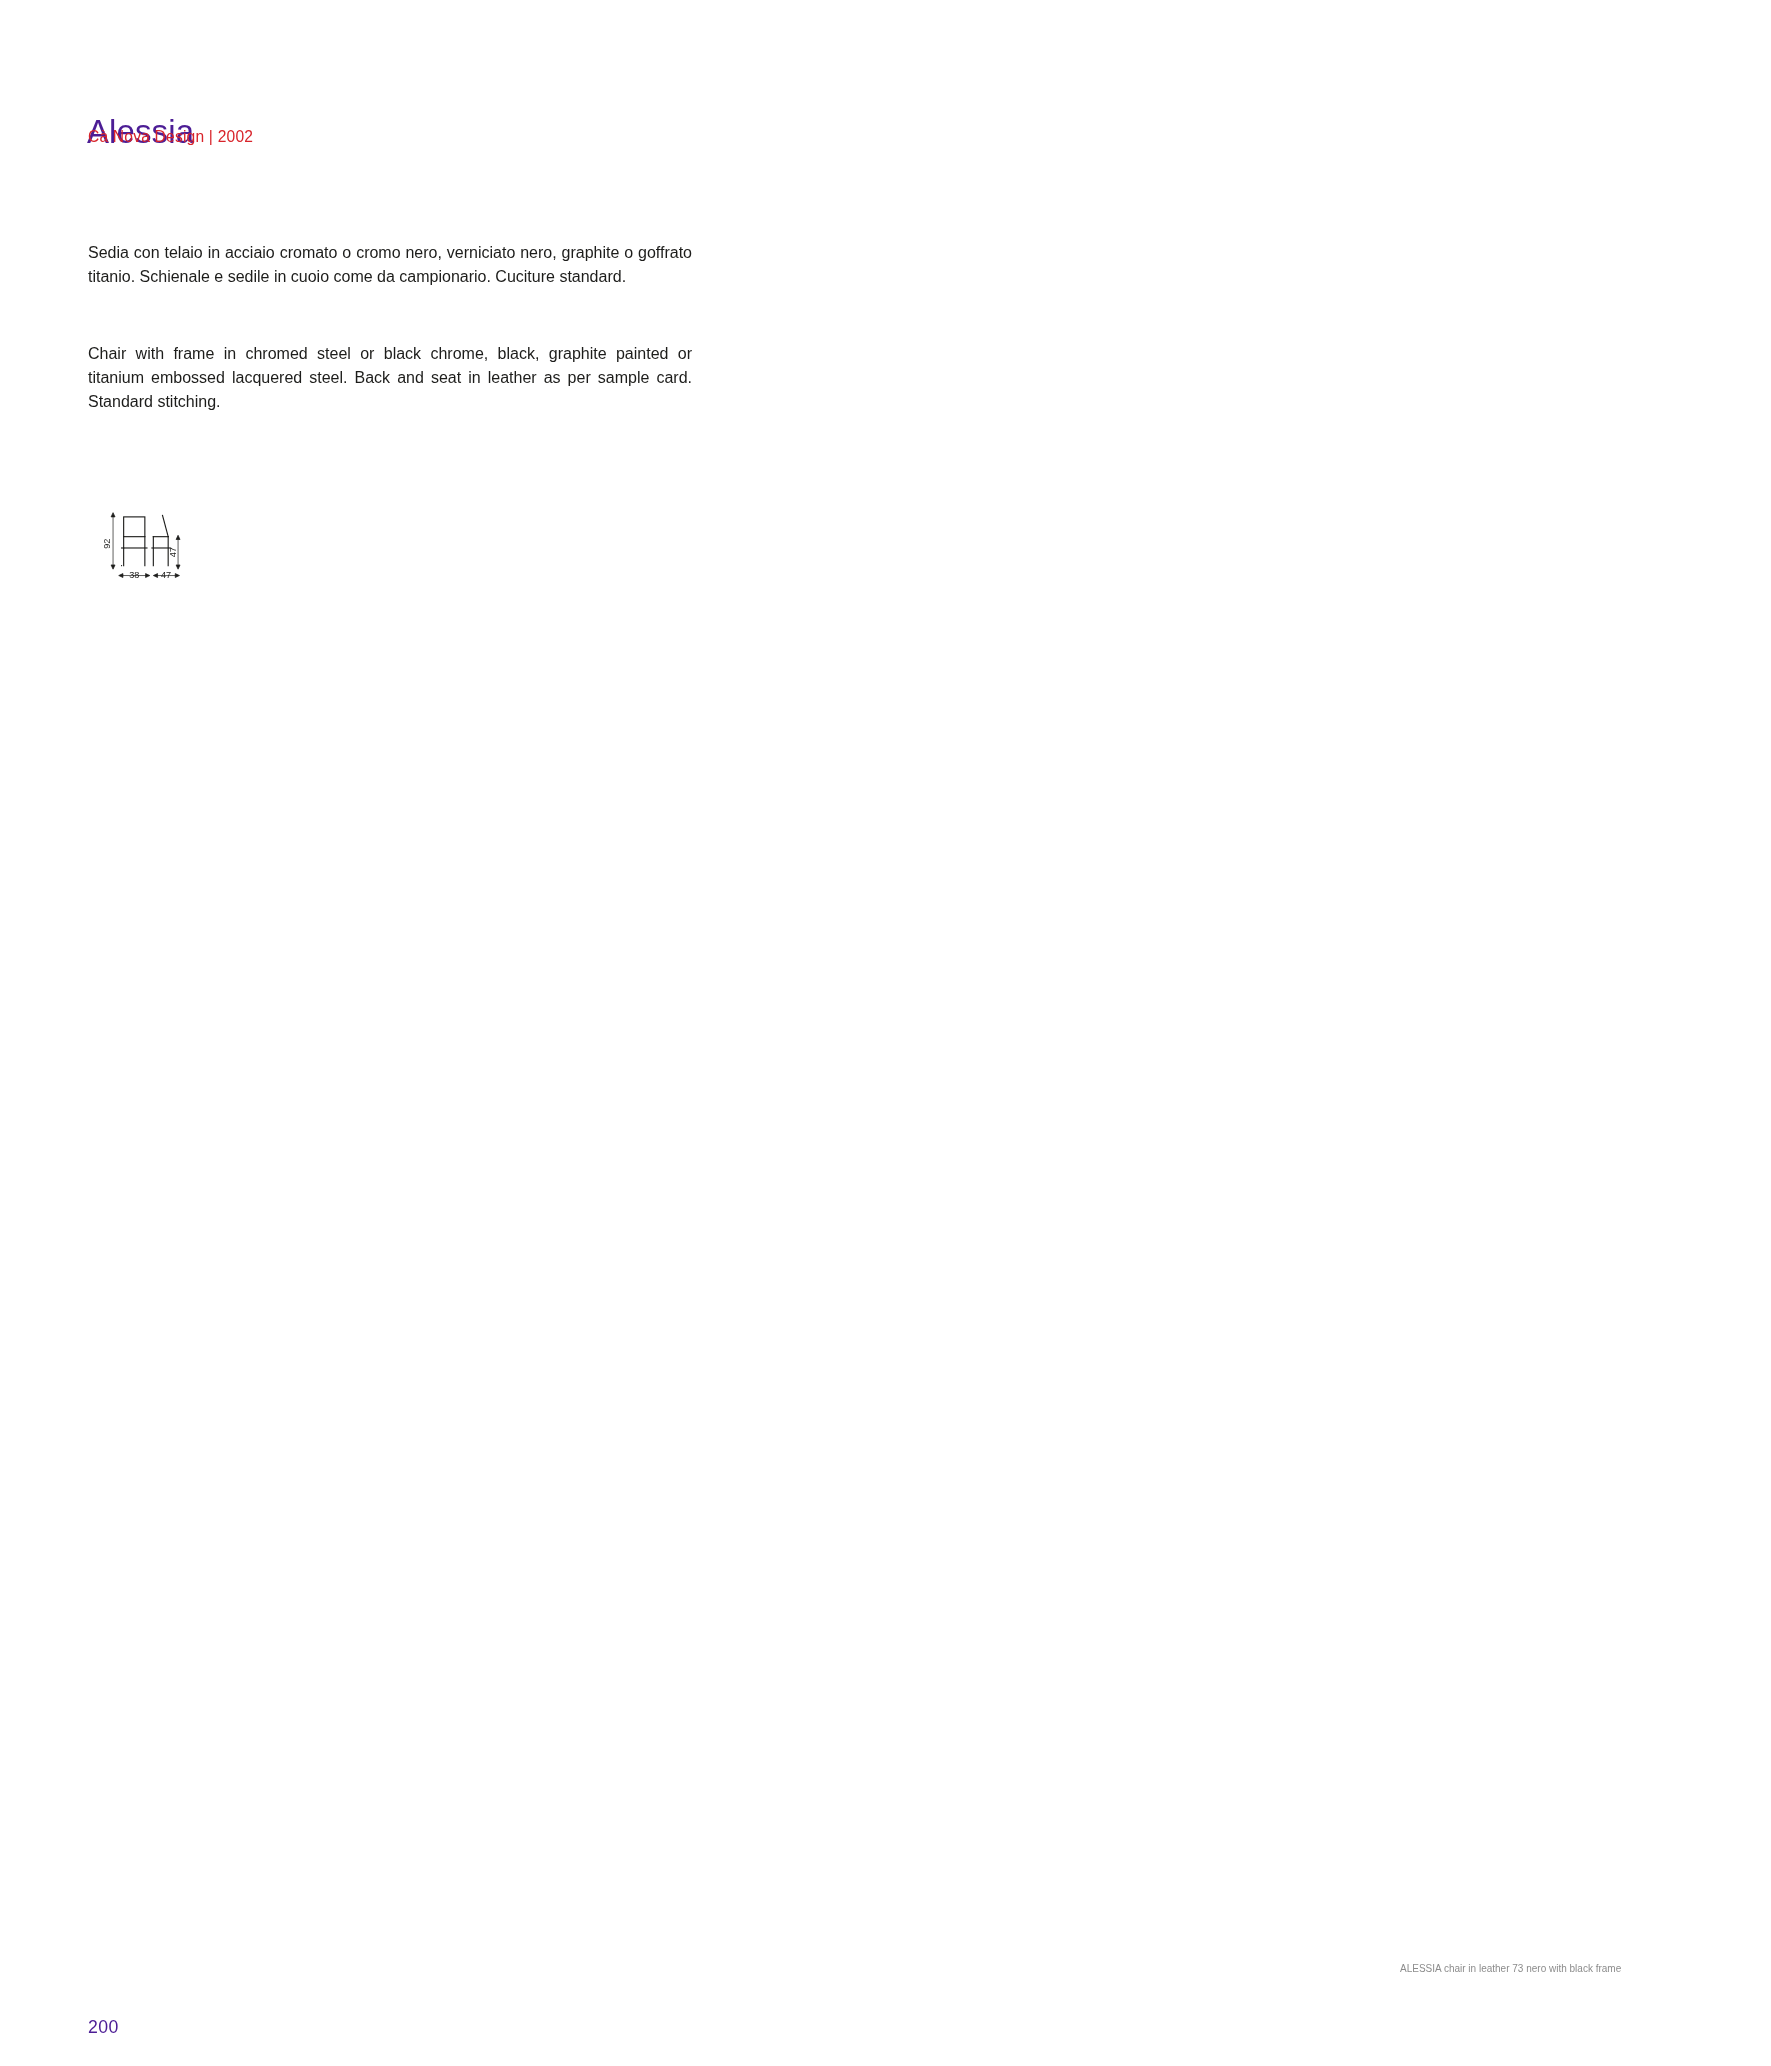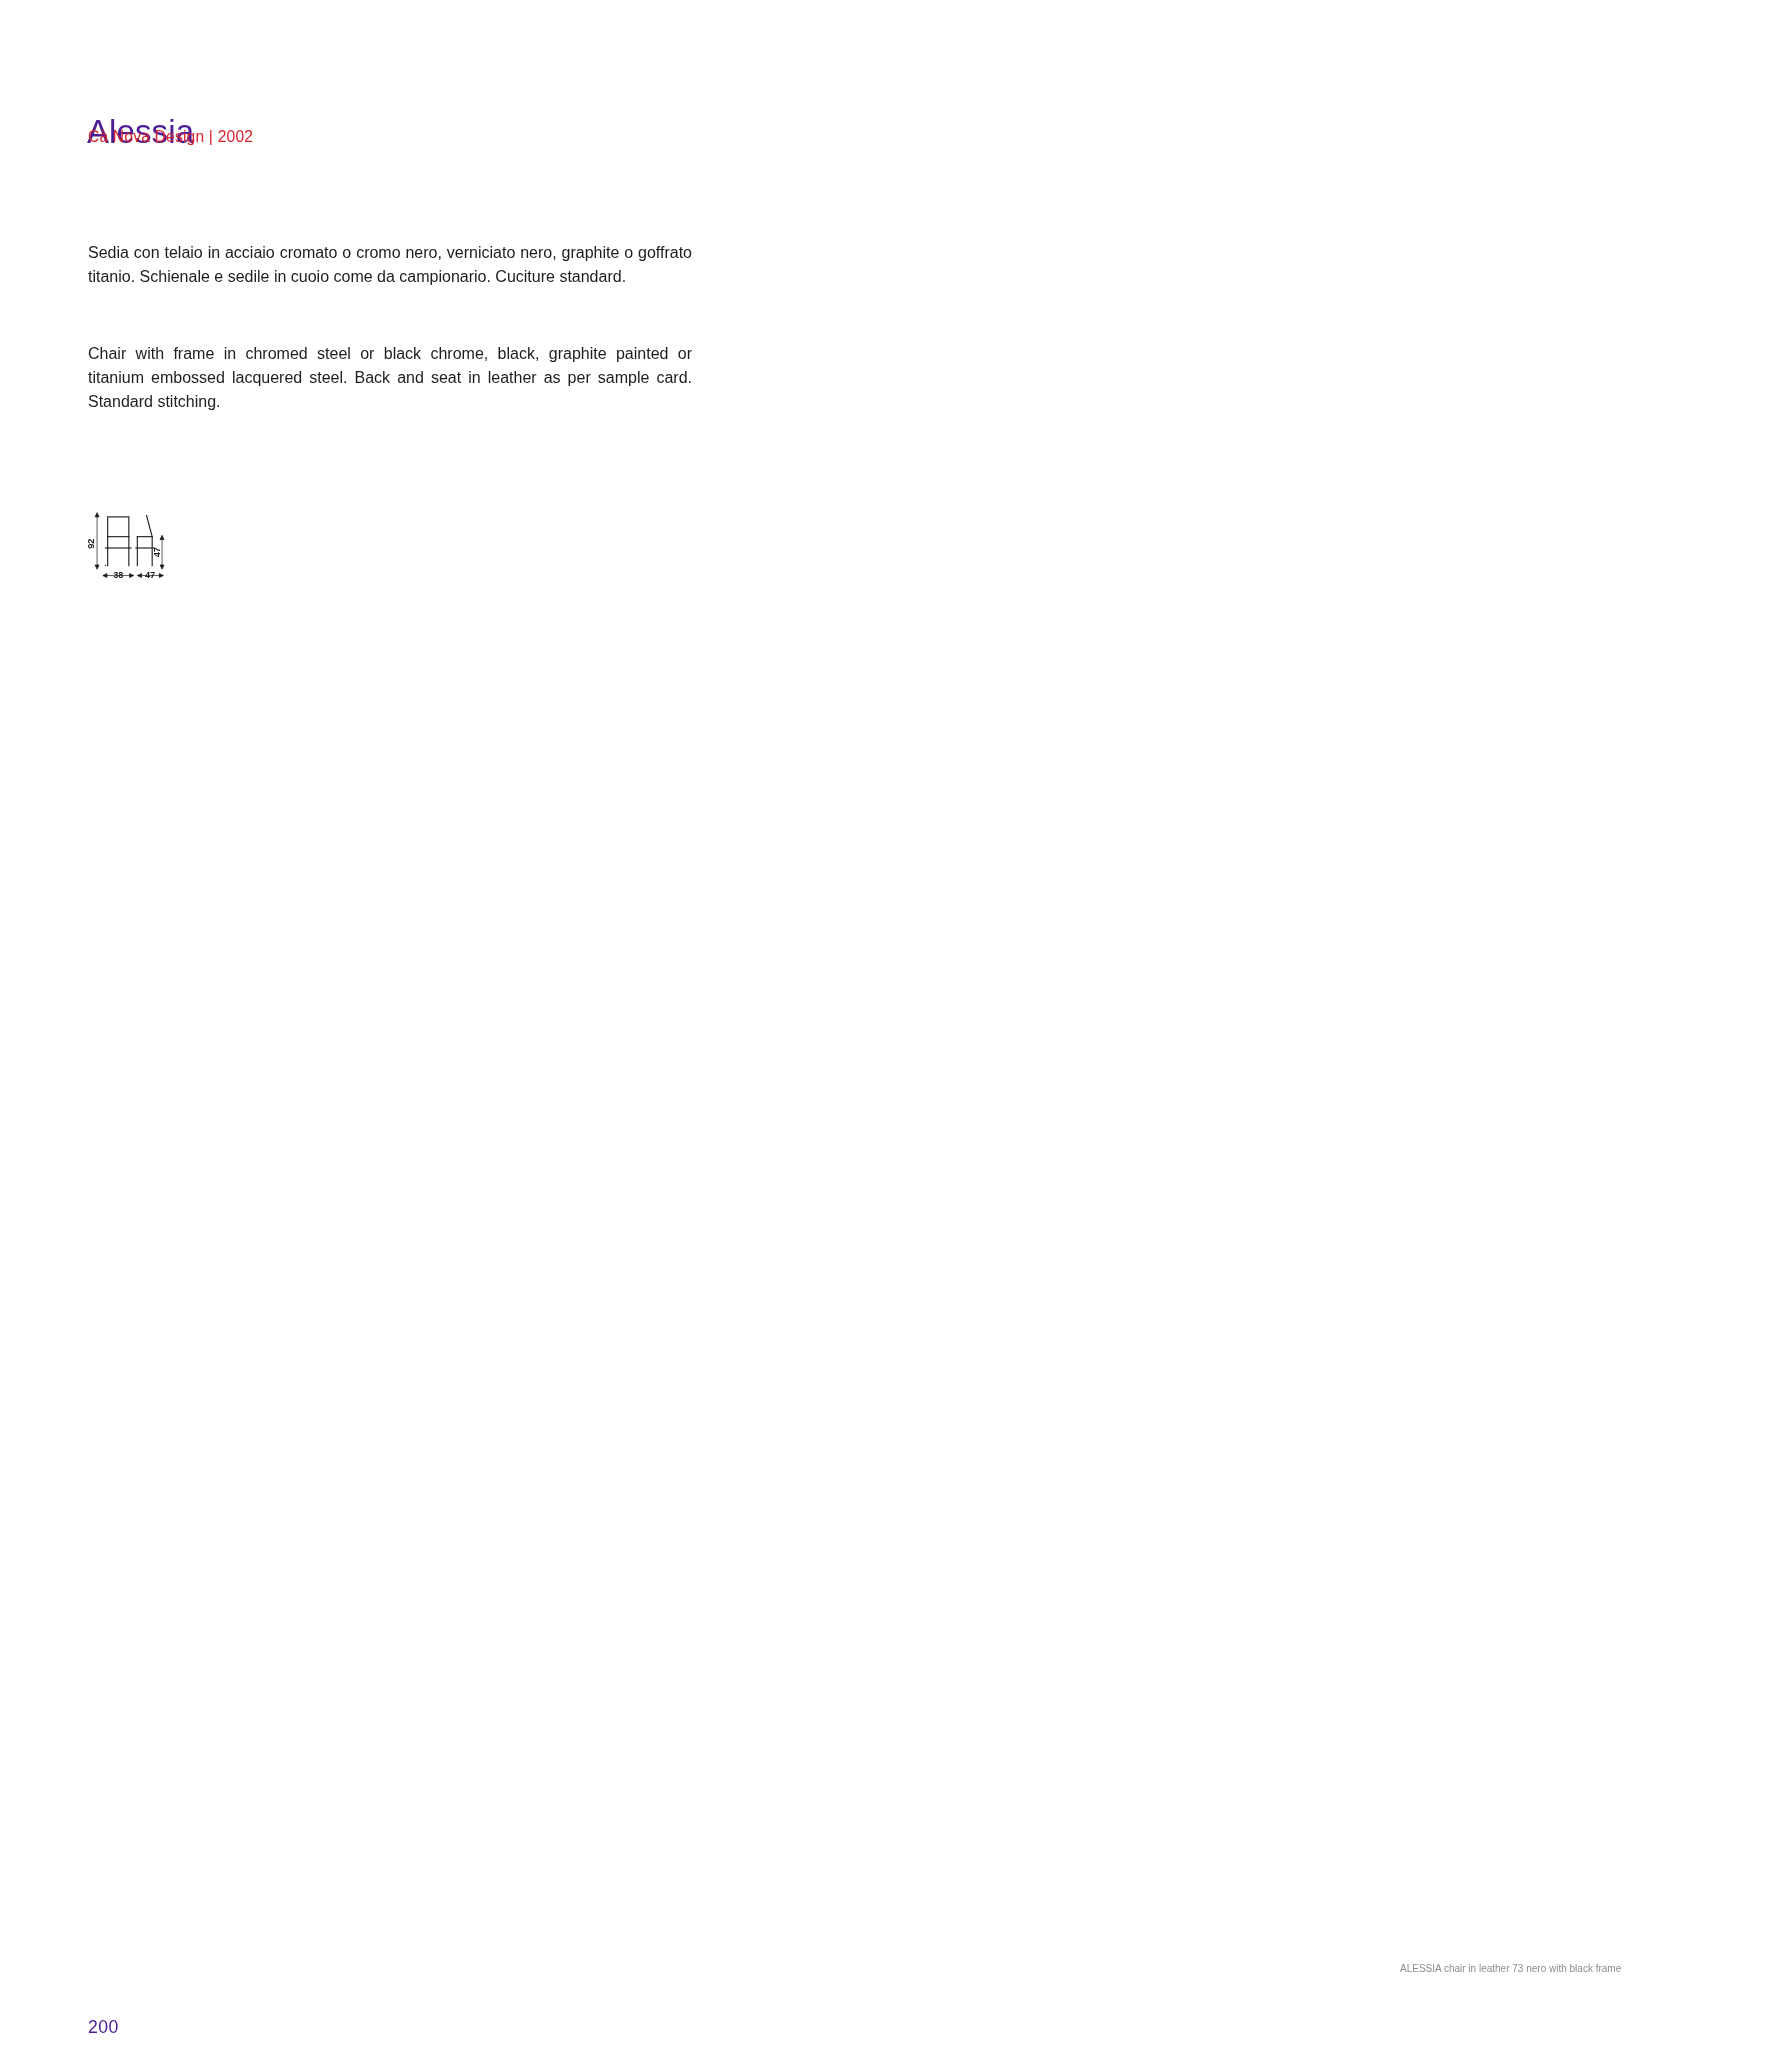--- a/index.html
+++ b/index.html
@@ -50,25 +50,24 @@
     line-height: 1.5;
     text-align: justify;
     color: #1d1d1b;
   }
   .desc-it { top: 225px; }
   .desc-en { top: 326px; }
 
   
   .drawing {
     position: absolute;
-    left: 84px;
+    left: 100px;
     top: 507px;
     width: 142px;
     height: 106px;
-    font-weight: bold;
   }
   .drawing svg { display: block; }
   .dim-label {
     font-family: "Liberation Sans", sans-serif;
     font-size: 13px;
     fill: #1d1d1b;
   }
 
   
   .caption {

